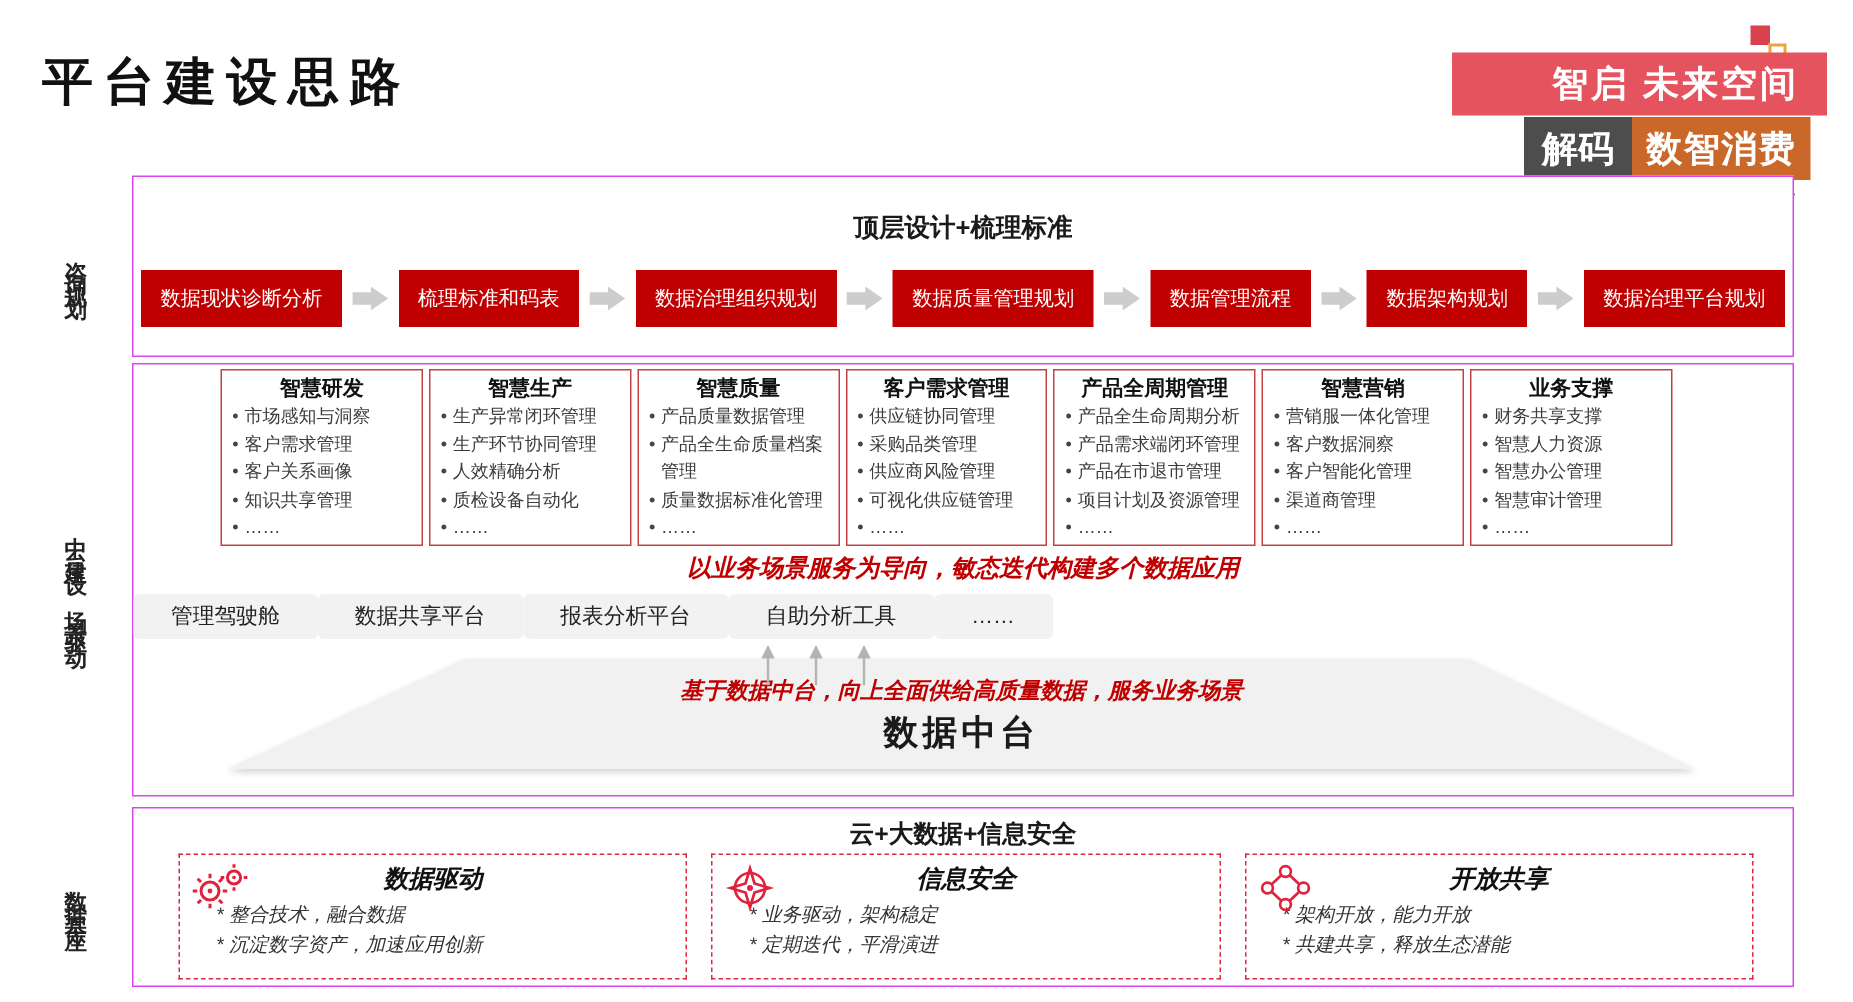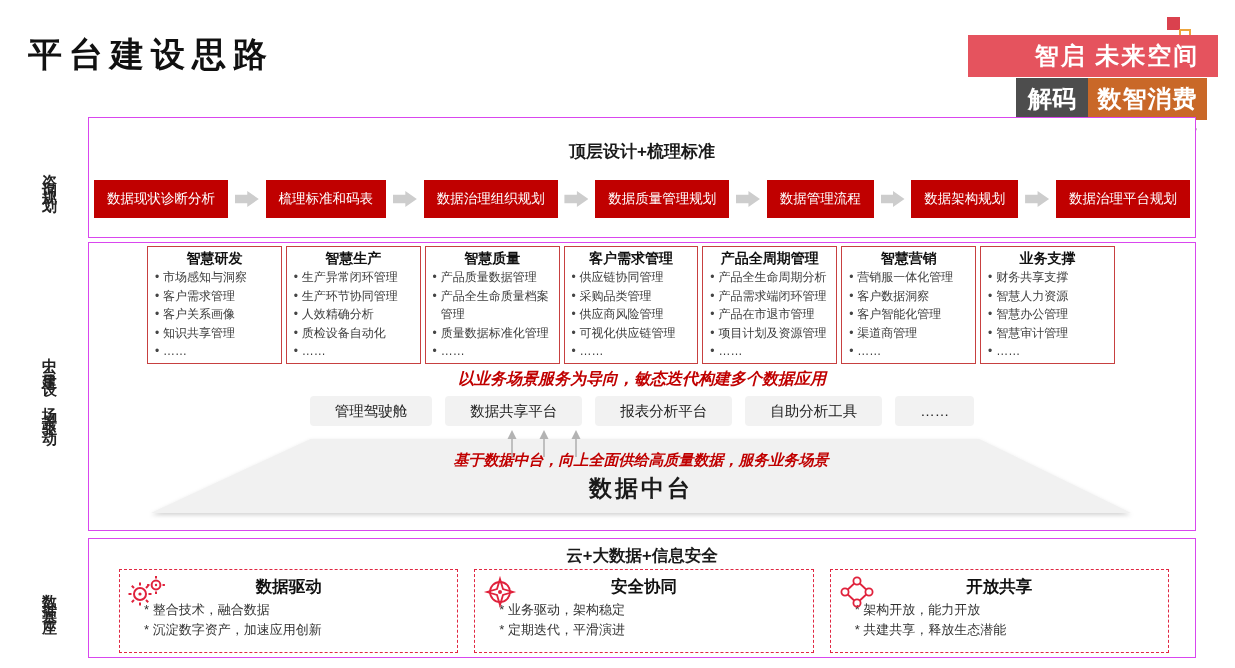--- a/index.html
+++ b/index.html
@@ -38,30 +38,30 @@
         clip-path:polygon(0 24%,52% 24%,52% 0,100% 50%,52% 100%,52% 76%,0 76%);}
   
   .cols{position:absolute;left:58px;top:3px;width:968px;height:118px;display:flex;gap:4px;}
   .col{flex:1 1 0;border:1px solid #c74040;background:#fff;box-sizing:border-box;padding:2px 3px 0 3px;overflow:hidden;}
   .col-title{text-align:center;font-weight:700;font-size:14px;color:#111;line-height:19px;}
   .ci{display:flex;font-size:12px;line-height:18.6px;color:#3c3c3c;}
   .ci .b{flex:0 0 12px;text-align:center;}
   .ci .b::before{content:"•";color:#444;}
   .note1{position:absolute;left:0;width:100%;top:126px;text-align:center;color:#c00000;
          font-weight:700;font-style:italic;font-size:16px;}
-  .apps{position:absolute;left:0;width:100%;top:153px;display:flex;justify-content:center;gap:13px;}
+  .apps{position:absolute;left:0;width:100%;top:153px;display:flex;justify-content:flex-start;}
   .app{height:30px;line-height:30px;background:#f2f2f2;border-radius:4px;padding:0 25px;font-size:14.5px;color:#222;white-space:nowrap;}
   .uparrows{position:absolute;left:417px;top:186px;z-index:3;}
   
   .trap-wrap{position:absolute;left:62px;top:196px;width:980px;height:74px;filter:drop-shadow(0 2px 2px rgba(0,0,0,0.18));}
   .trap{width:100%;height:100%;background:#f1f1f1;clip-path:polygon(16.3% 0,84.5% 0,100% 100%,0 100%);position:relative;}
   .note2{position:absolute;left:0;width:100%;top:12px;text-align:center;color:#c00000;font-weight:700;font-style:italic;font-size:15px;}
   .plat{position:absolute;left:0;width:100%;top:34px;text-align:center;font-weight:700;font-size:23px;color:#1a1a1a;letter-spacing:3px;}
   
-  .cards{position:absolute;left:30px;right:26px;top:30px;height:84px;display:flex;gap:16px;}
+  .cards{position:absolute;left:30px;right:26px;top:30px;height:84px;display:flex;gap:16px;font-style:italic;}
   .card{flex:1 1 0;border:1.5px dashed #e02742;background:#fff;position:relative;box-sizing:border-box;padding-top:4px;}
   .card-icon{position:absolute;left:7px;top:5px;}
   .card-title{text-align:center;font-weight:700;font-size:16.5px;color:#111;line-height:24px;}
   .card-lines{padding-left:24px;padding-top:2px;}
   .card-line{font-size:13px;color:#333;line-height:20px;white-space:nowrap;}
 </style>
 </head>
 <body>
 
 <div class="slide">
@@ -322,21 +322,21 @@
 
 
       <div class="card">
         <svg class="card-icon" width="42" height="34" viewBox="0 0 42 34">
           <g stroke="#e0223c" stroke-width="1.8" fill="none">
             <circle cx="18" cy="17" r="10"></circle>
             <path d="M18 4 L21 14 L31 17 L21 20 L18 30 L15 20 L5 17 L15 14 Z"></path>
             <circle cx="18" cy="17" r="2" fill="#e0223c" stroke="none"></circle>
           </g>
         </svg>
-        <div class="card-title">安全协同</div>
+        <div class="card-title">信息安全</div>
         <div class="card-lines">
           <div class="card-line">* 业务驱动，架构稳定</div>
           <div class="card-line">* 定期迭代，平滑演进</div>
         </div>
       </div>
 
       <div class="card">
         <svg class="card-icon" width="42" height="34" viewBox="0 0 42 34">
           <g stroke="#e0223c" stroke-width="1.8" fill="none">
             <circle cx="19" cy="6" r="3.6"></circle>

